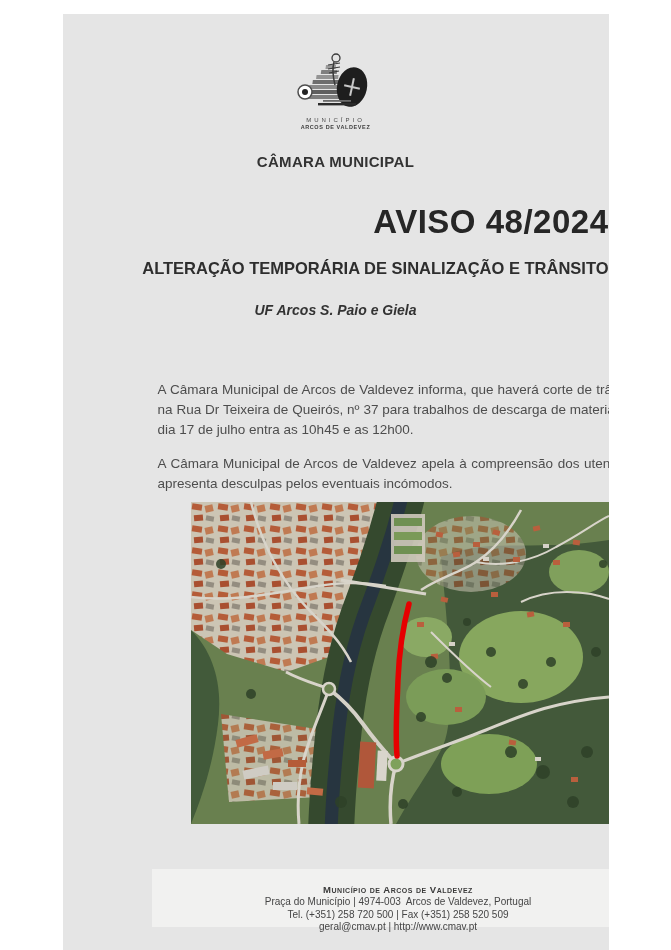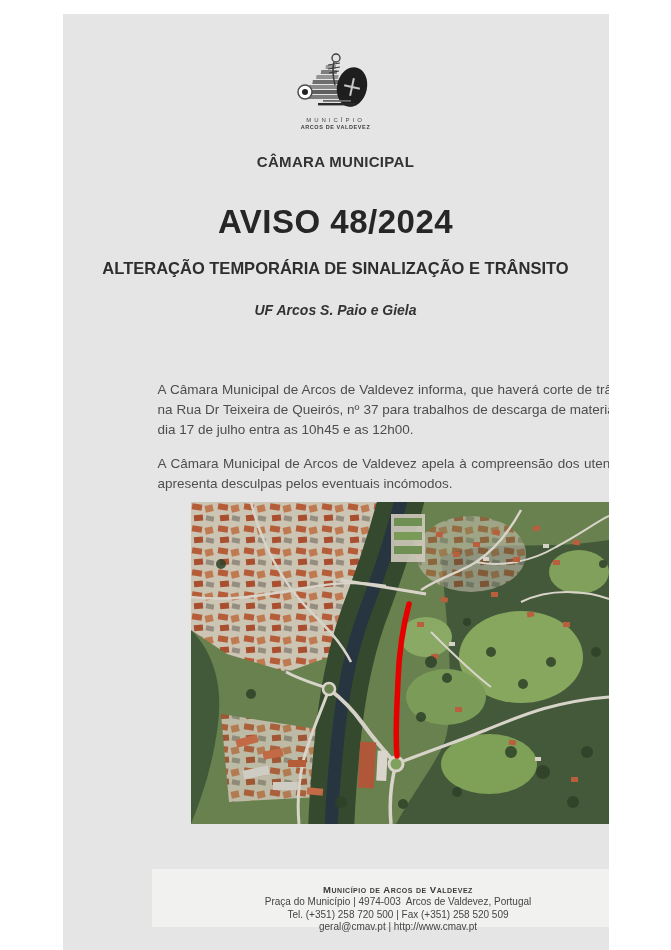--- a/index.html
+++ b/index.html
@@ -14,26 +14,26 @@
   .logo-wrap{position:absolute;top:38px;left:0;right:0;text-align:center;}
   .logo-caption1{font-size:6px;letter-spacing:3px;color:#4a4a4a;margin-top:1px;}
   .logo-caption2{font-size:5.5px;letter-spacing:0.6px;font-weight:bold;color:#3d3d3d;margin-top:1px;}
   .org-title{
     position:absolute;top:139px;left:0;right:0;
     text-align:center;font-size:15px;font-weight:bold;
     letter-spacing:0.3px;color:#333333;
   }
   .doc-title{
     position:absolute;top:189px;left:0;right:0;
-    text-align:center;font-size:33px;font-weight:bold;color:#262626;
+    text-align:right;font-size:33px;font-weight:bold;color:#262626;
     letter-spacing:0.5px;
   }
   .doc-subtitle{
     position:absolute;top:245px;left:0;right:0;
-    text-align:center;font-size:16.5px;font-weight:bold;color:#2e2e2e;
+    text-align:right;font-size:16.5px;font-weight:bold;color:#2e2e2e;
   }
   .doc-unit{
     position:absolute;top:288px;left:0;right:0;
     text-align:center;font-size:14px;font-weight:bold;font-style:italic;color:#333333;
   }
   .para{
     position:absolute;left:95px;width:483px;
     font-size:13.5px;line-height:20px;color:#4d4d4d;
     text-align:justify;
   }

